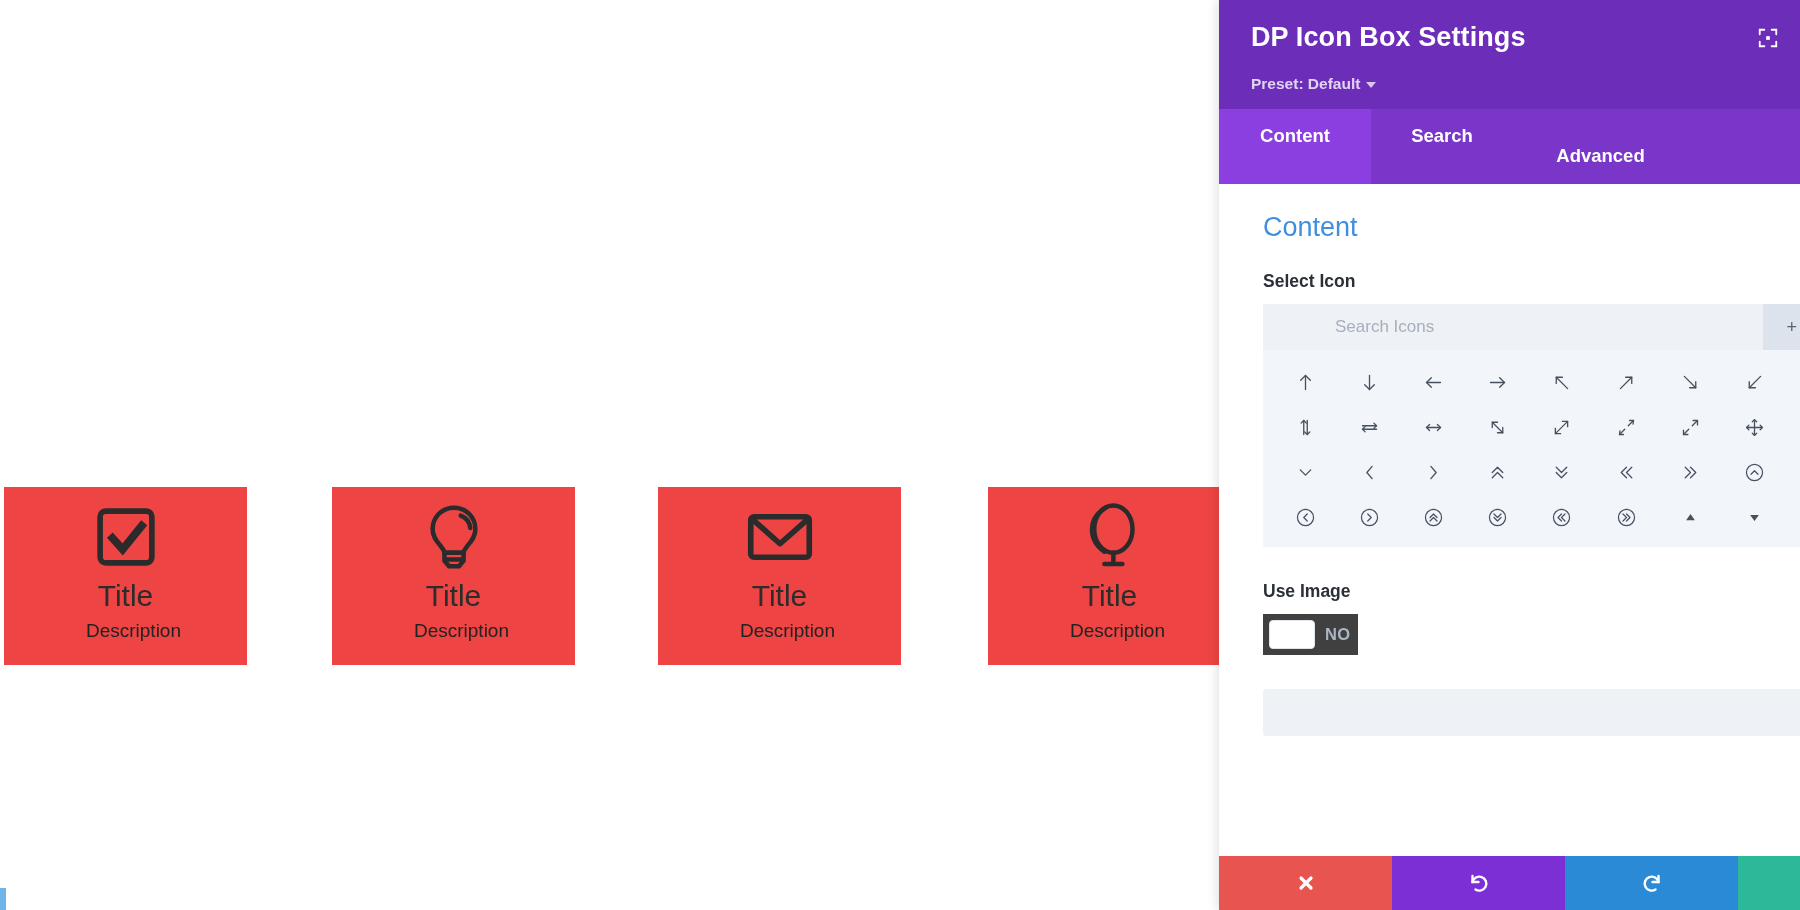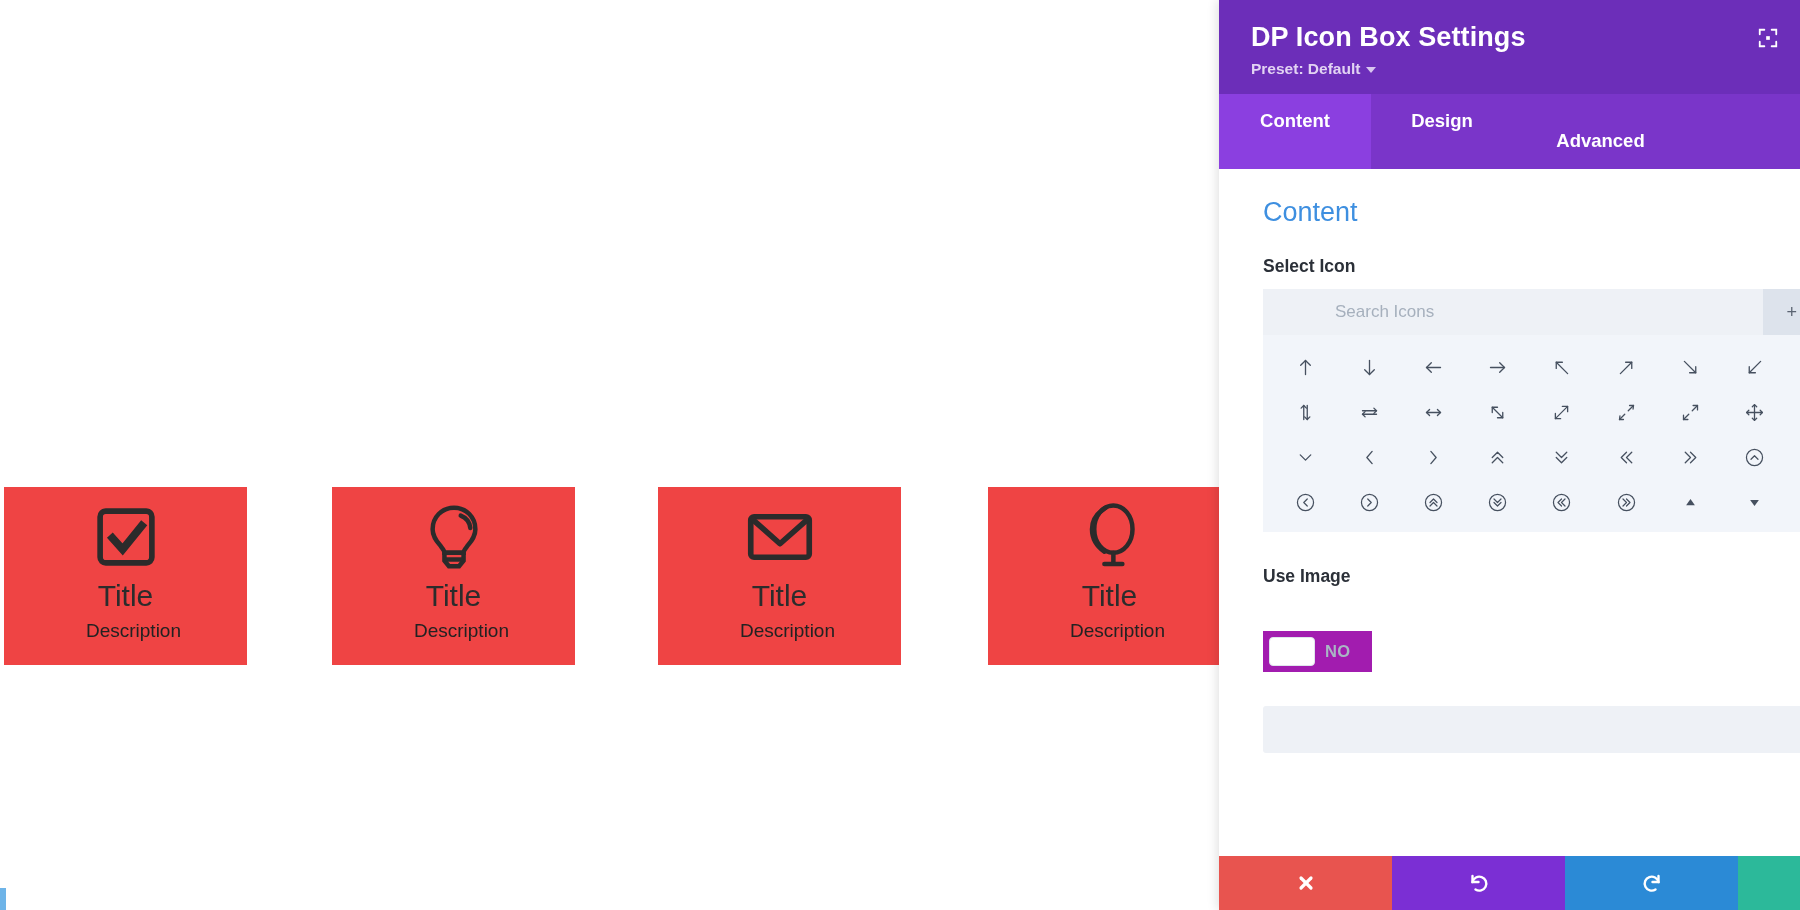--- a/index.html
+++ b/index.html
@@ -75,21 +75,21 @@
     color: #ffffff;
     font-size: 27px;
     font-weight: 700;
     letter-spacing: .1px;
     flex: 1 1 auto;
   }
   .hdr-icons { display: flex; align-items: center; gap: 26px; padding-right: 4px; }
   .hdr-icon { width: 22px; height: 22px; color: #ffffff; cursor: pointer; display:block; }
   .hdr-icon svg { width: 22px; height: 22px; display: block; }
   .preset-row {
-    margin-top: 7px;
+    margin-top: 22px;
     color: #e2d3f3;
     font-size: 15.5px;
     font-weight: 700;
     display: inline-flex;
     align-items: center;
     gap: 6px;
     cursor: pointer;
   }
   .caret-dn {
     width: 0; height: 0;
@@ -218,24 +218,23 @@
     width: 7px; height: 112px;
     background: #2e86de;
     border-radius: 4px;
   }
 
   .spacer-32 { height: 34px; }
 
   
   .toggle-wrap {
     display: inline-flex; align-items: center;
-    background: #a21caf;
-    padding: 6px 22px 6px 6px;
+    background: #404040;
+    padding: 6px 8px 6px 6px;
     gap: 10px;
-    margin-top: 32px;
   }
   .toggle-knob {
     width: 46px; height: 29px;
     background: #ffffff;
     border: 1px solid #e0e5ec;
     border-radius: 4px;
   }
   .toggle-text {
     font-size: 16.5px;
     font-weight: 700;
@@ -379,21 +378,21 @@
         </div>
       </div>
       <div class="preset-row">
         <span>Preset: Default</span>
         <span class="caret-dn"></span>
       </div>
     </div>
 
     <div class="tabs">
       <div class="tab t-content">Content</div>
-      <div class="tab t-design">Design</div>
+      <div class="tab t-design">Search</div>
       <div class="tab t-advanced">Advanced</div>
     </div>
 
     <div class="panel-body">
       <div class="body-inner">
 
         <div class="section-head">
           <div class="section-title">Content</div>
           <span class="sect-chev">
             <svg viewBox="0 0 24 24" fill="none" stroke="currentColor" stroke-width="2.4" stroke-linecap="round" stroke-linejoin="round">

